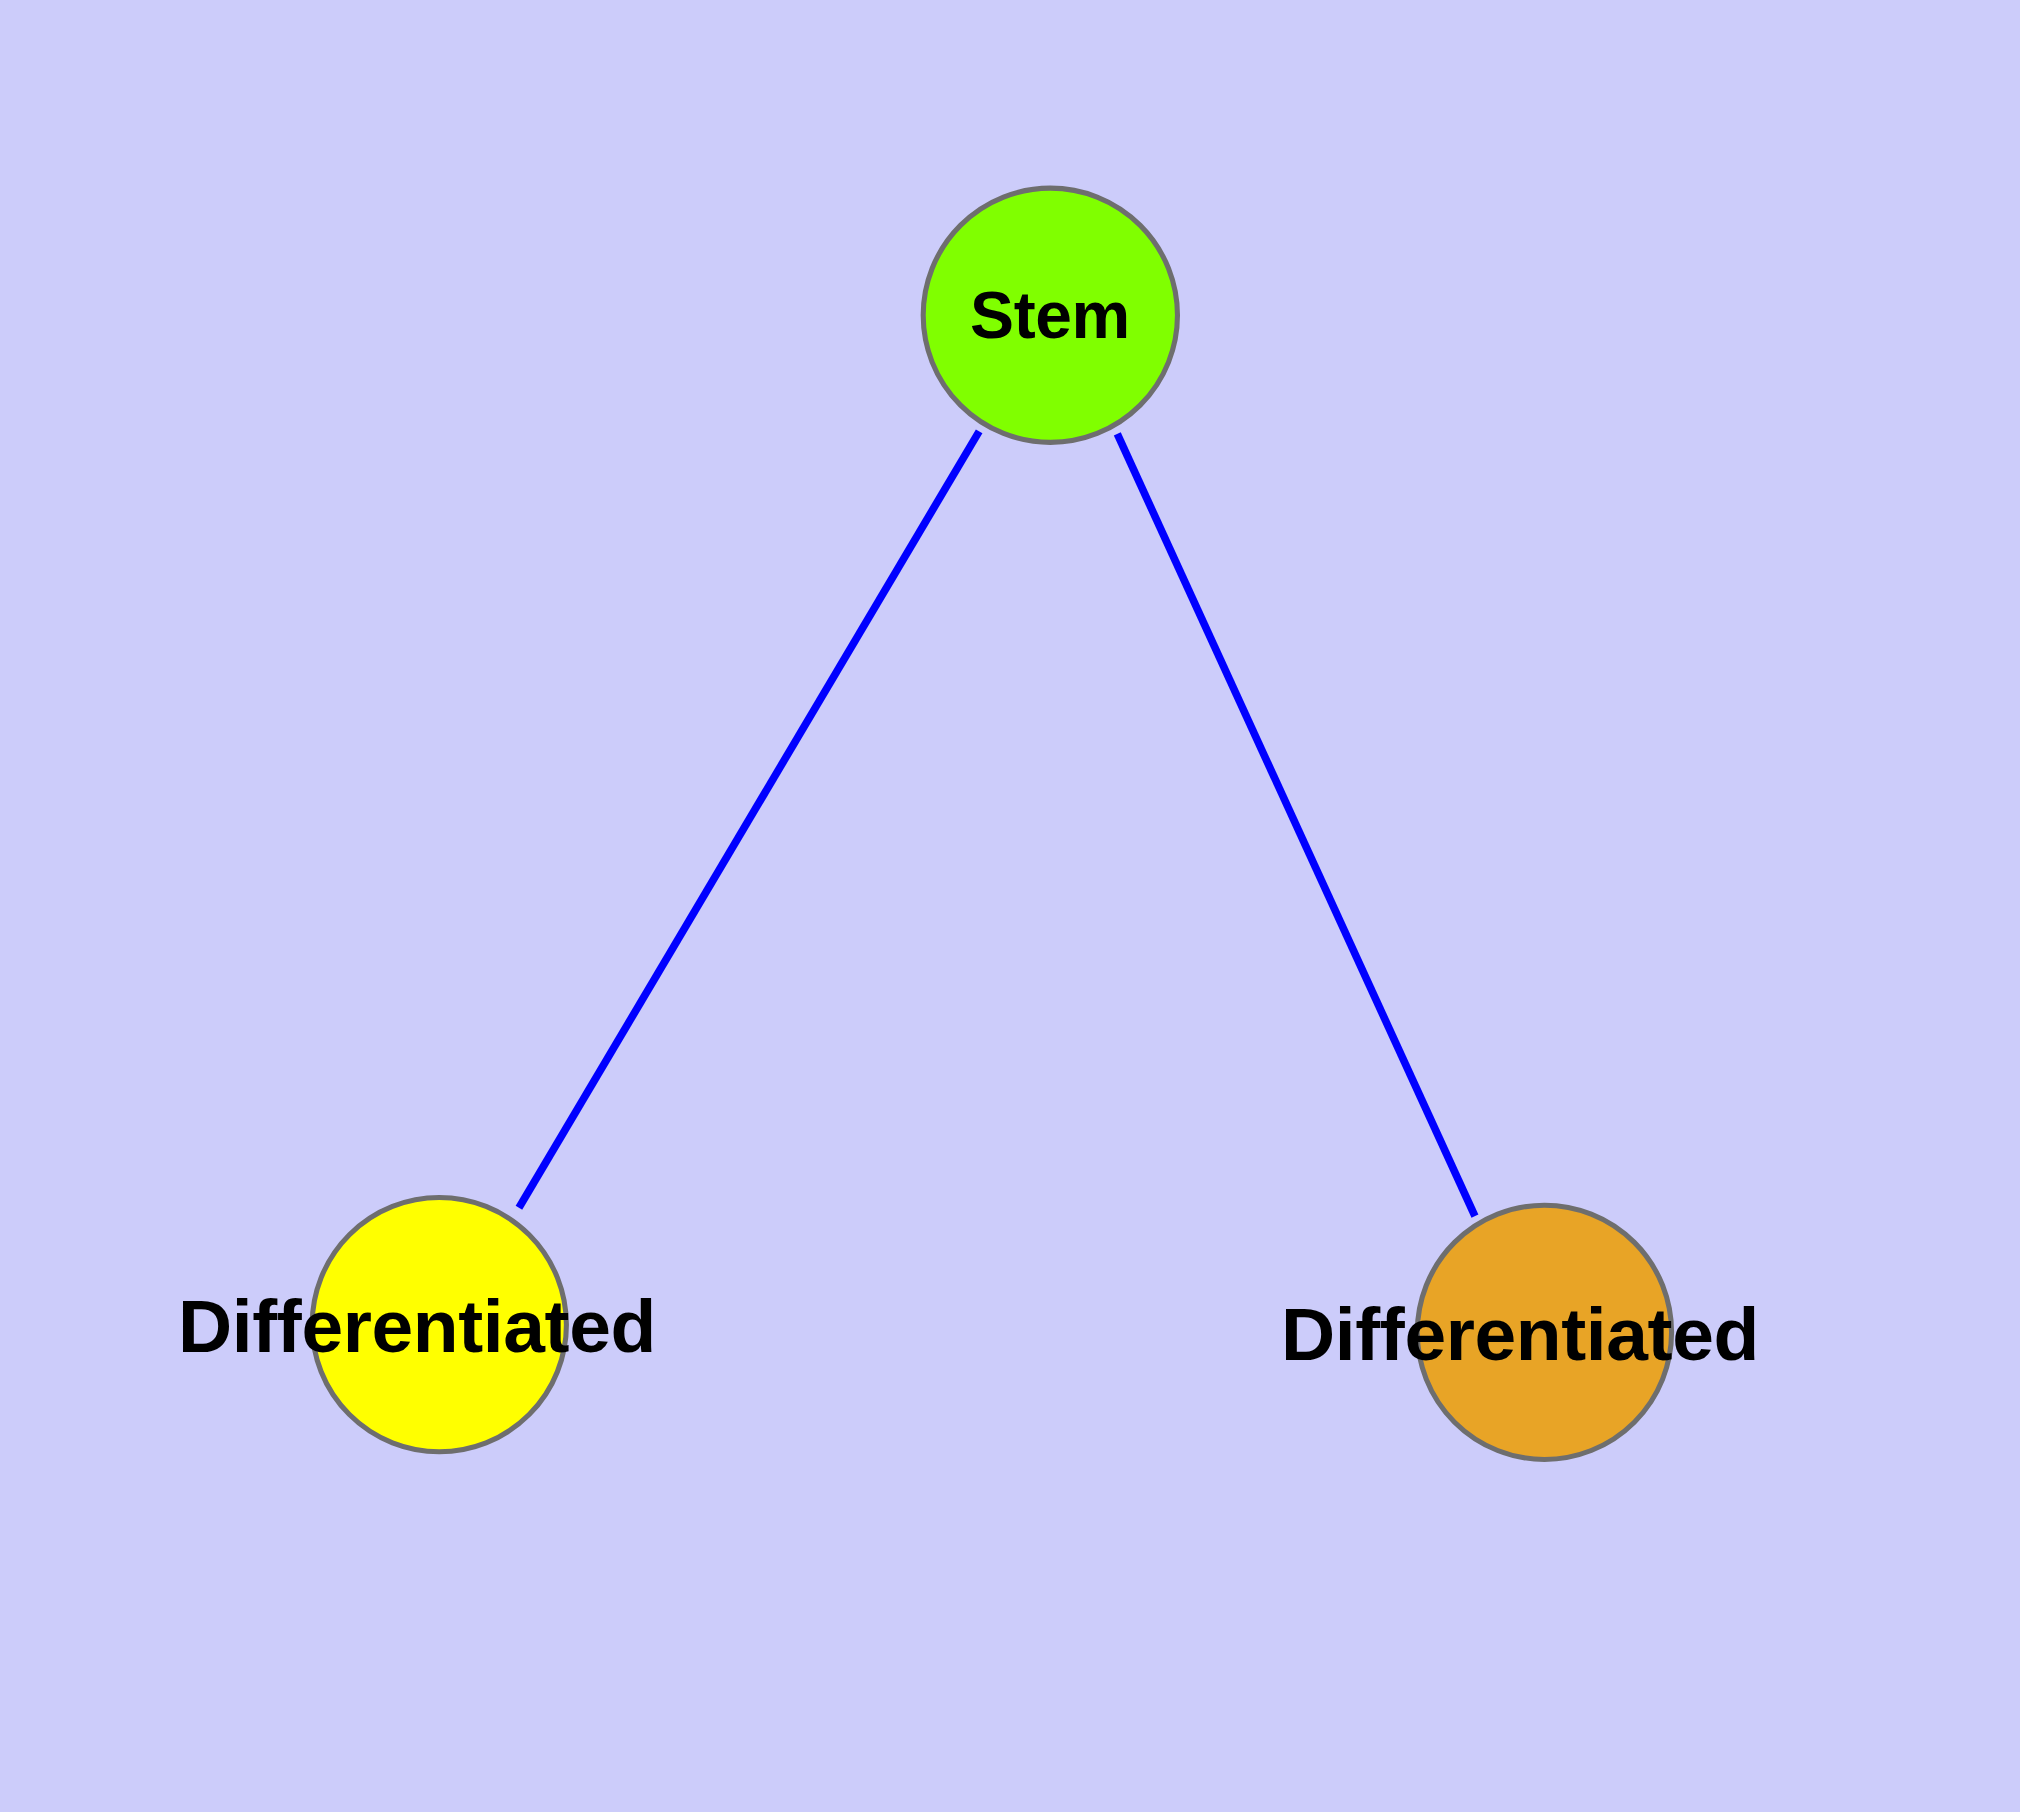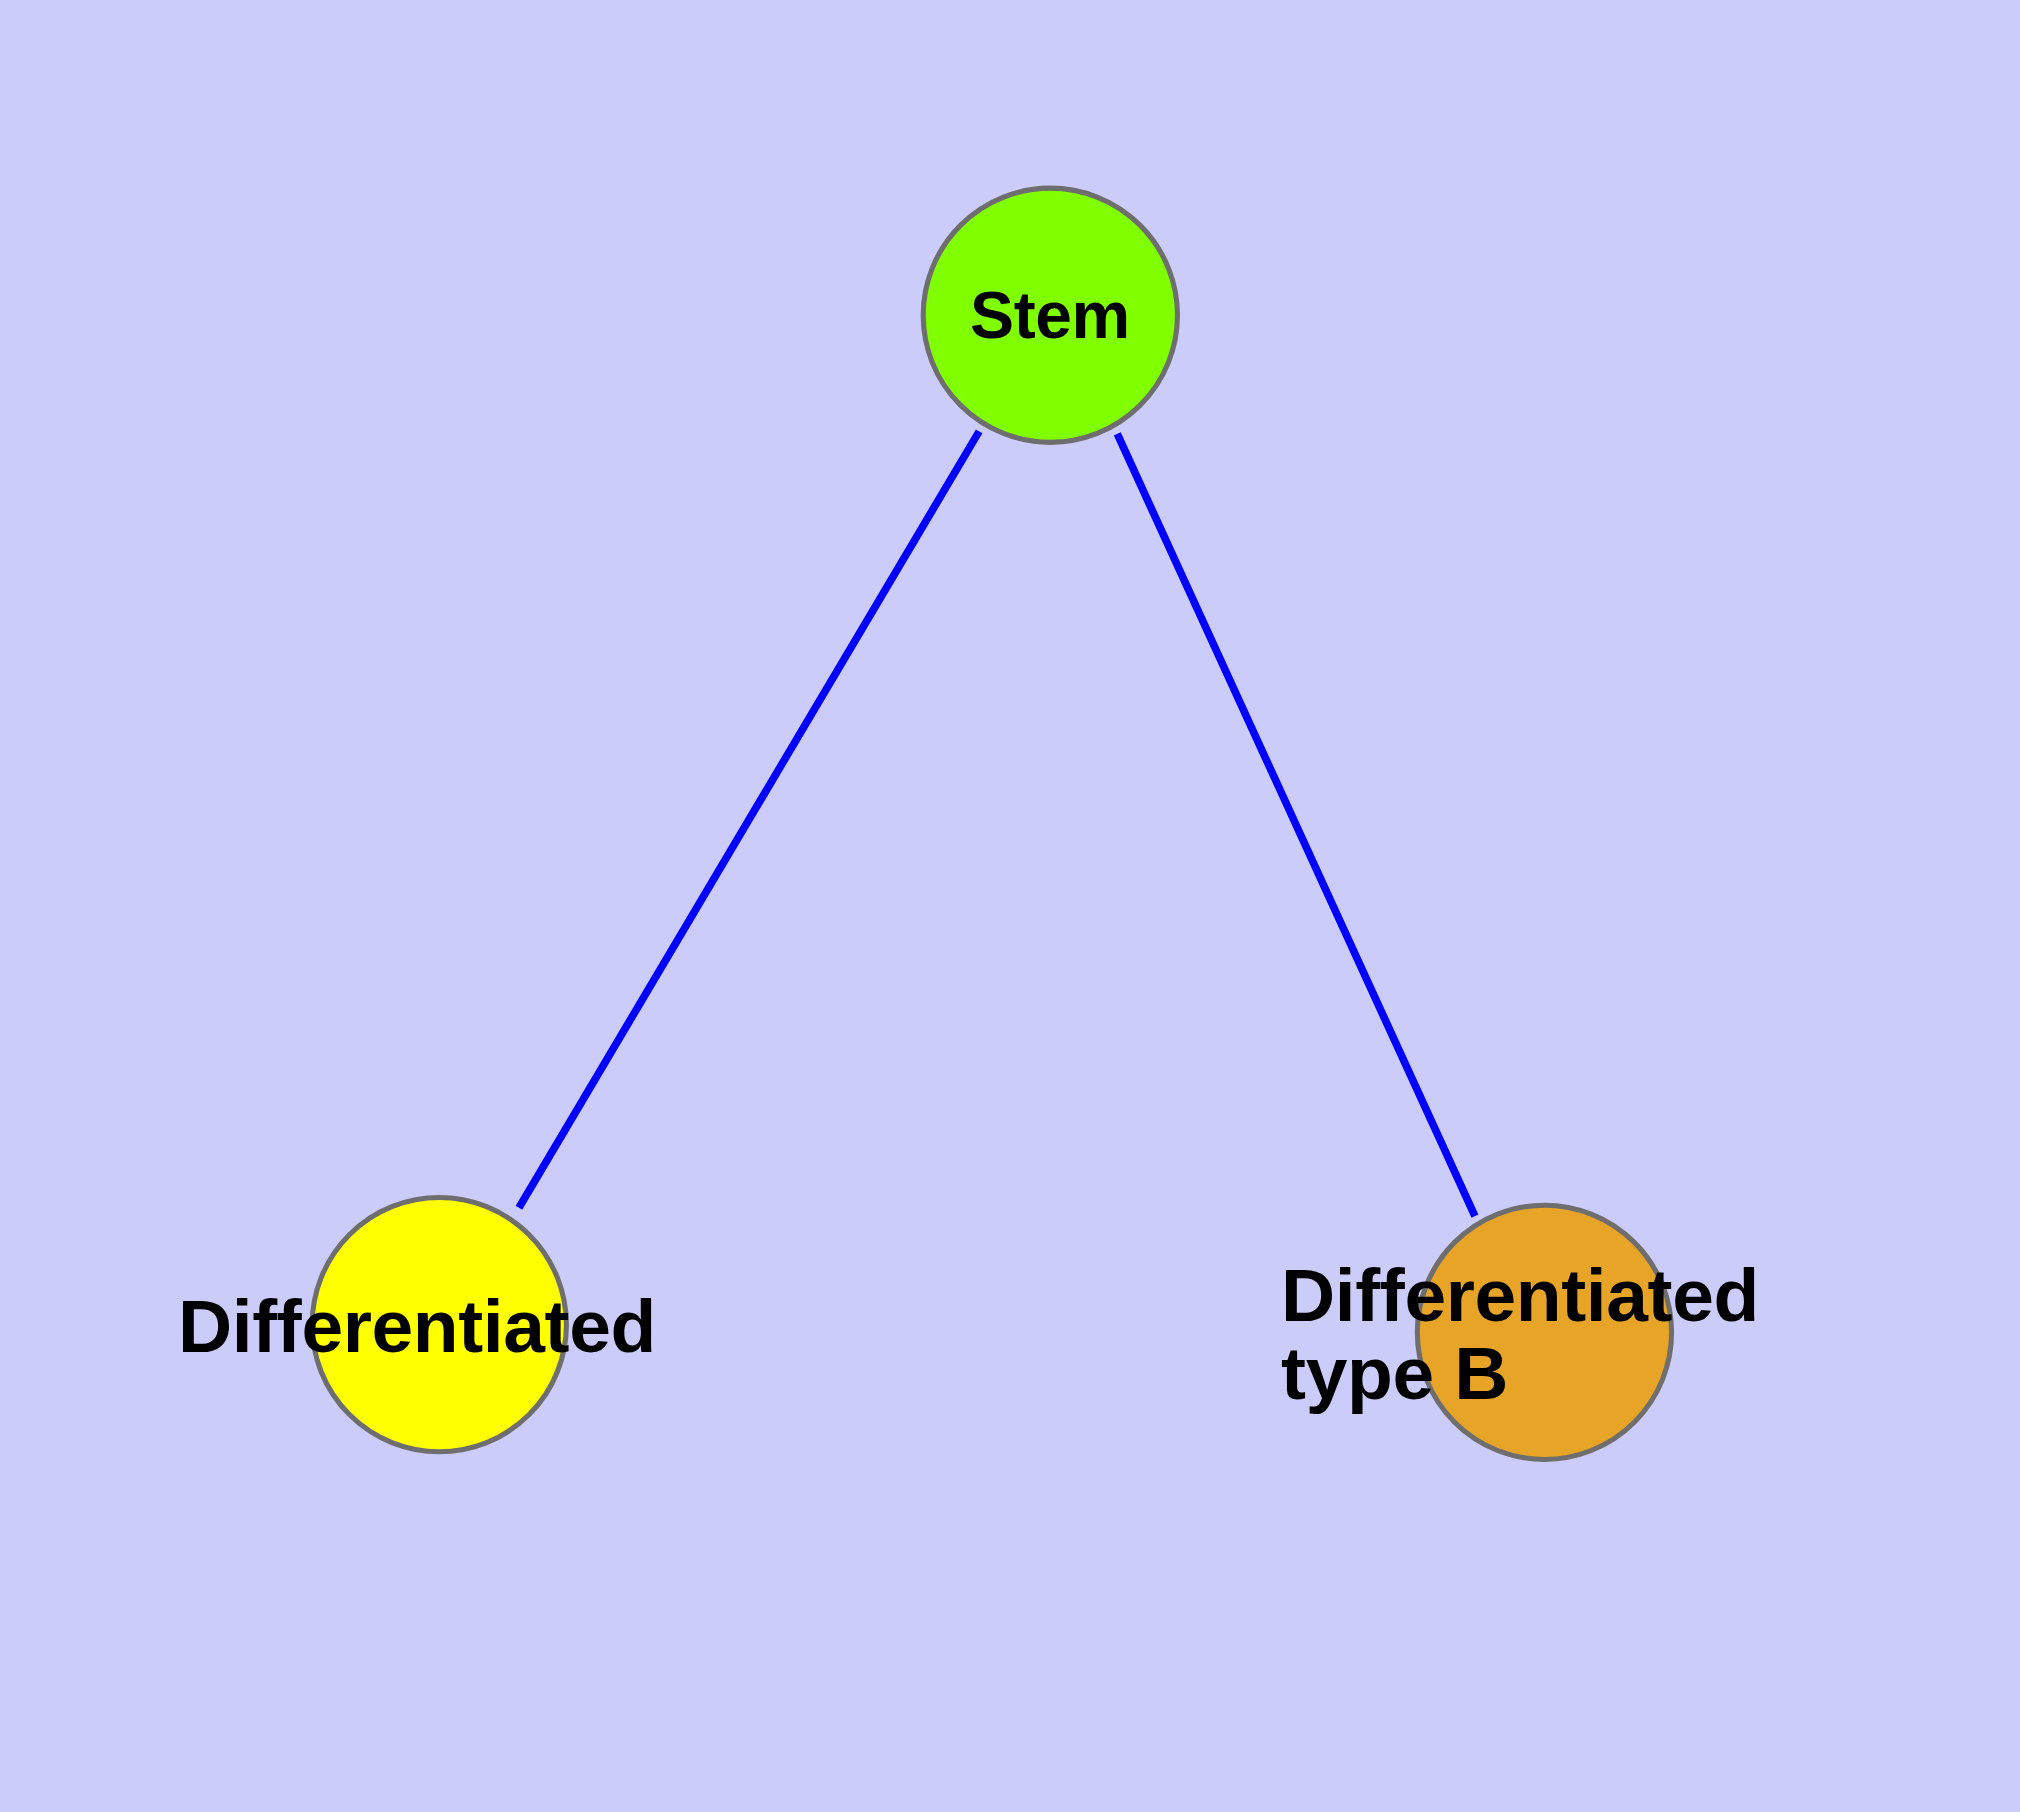--- a/index.html
+++ b/index.html
@@ -20,21 +20,21 @@
     position: absolute;
     left: 0;
     top: 0;
     width: 2021px;
     height: 1812px;
   }
   .node-label {
     position: absolute;
     font-weight: bold;
     color: #000000;
-    text-align: left;
+    text-align: center;
     line-height: 1.04;
     white-space: pre;
     pointer-events: none;
     letter-spacing: -0.4px;
   }
   #label-stem {
     font-size: 66px;
     left: 1050px;
     top: 315px;
     transform: translate(-50%, -50%);
@@ -68,16 +68,16 @@
       <circle cx="1239" cy="372" r="150" fill="#80ff00" stroke="#6e6e6e" stroke-width="6"></circle>
       <circle cx="518" cy="1563" r="150" fill="#ffff00" stroke="#6e6e6e" stroke-width="6"></circle>
       <circle cx="1822" cy="1572" r="150" fill="#e8a426" stroke="#6e6e6e" stroke-width="6"></circle>
     </g>
   </svg>
 
   <div class="node-label" id="label-stem">Stem</div>
 
   <div class="node-label" id="label-diff-a"><span>Differentiated</span><br></div>
 
-  <div class="node-label" id="label-diff-b"><span>Differentiated</span><br><span>type B</span></div>
+  <div class="node-label" id="label-diff-b"><span>Differentiated</span><br></div>
 
 </div>
 
 
 </body></html>

